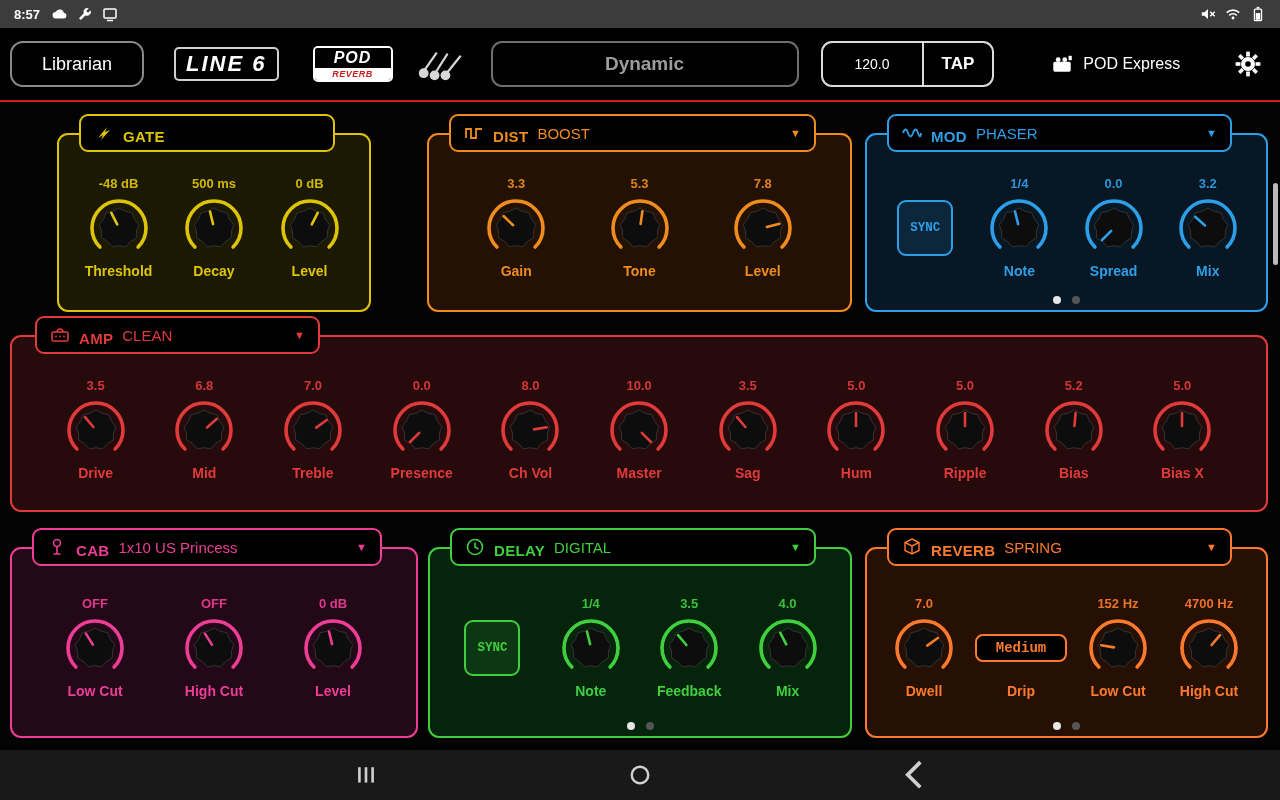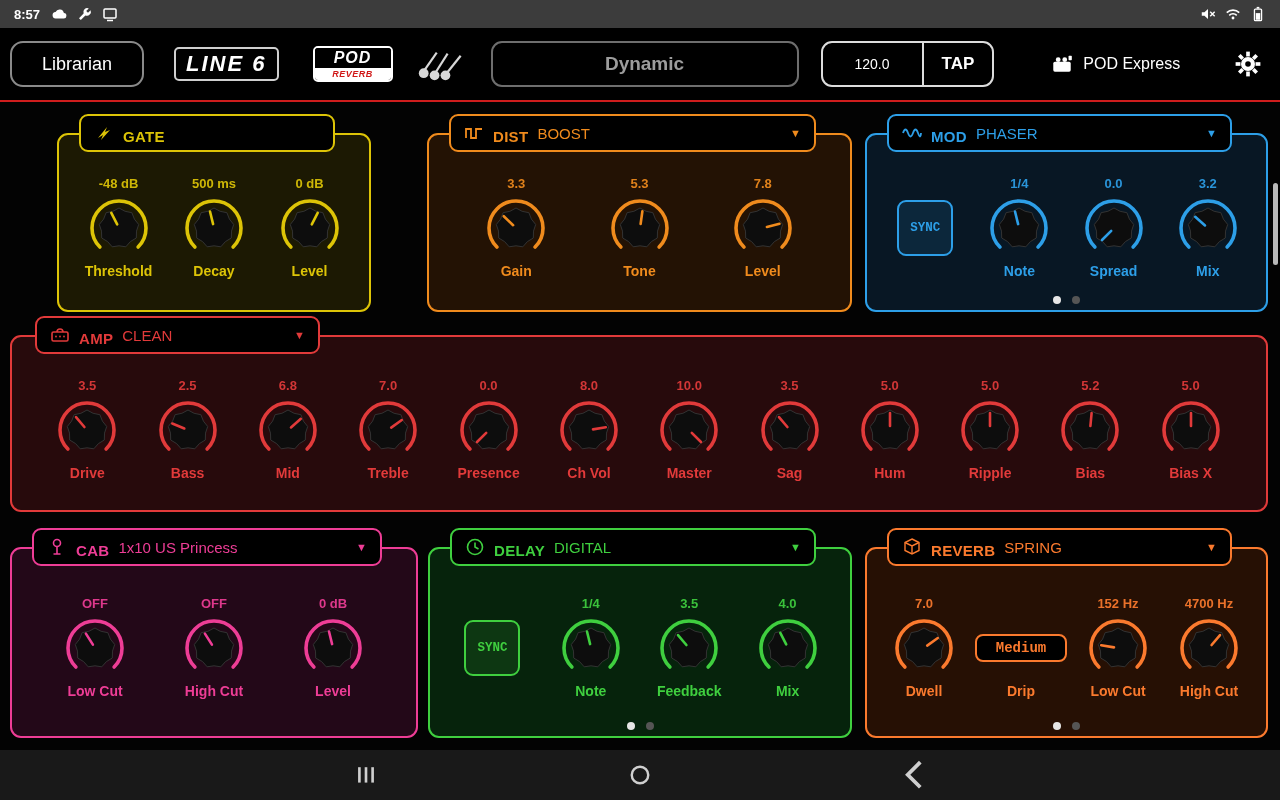--- a/index.html
+++ b/index.html
@@ -360,31 +360,20 @@
           <div class="cslot">
             <div class="knobwrap"><svg width="62" height="62" viewBox="0 0 62 62">
                 <path d="M 11.9 50.1 A 27 27 0 1 1 50.1 50.1" fill="none" stroke="#e13a3a" stroke-width="3.6" stroke-linecap="round"></path>
                 <polygon points="31.0,11.0 37.1,14.3 43.9,15.7 46.4,22.1 50.7,27.5 48.5,34.1 48.3,41.0 42.4,44.6 37.8,49.8 31.0,48.8 24.2,49.8 19.6,44.6 13.7,41.0 13.5,34.1 11.3,27.5 15.6,22.1 18.1,15.7 24.9,14.3" fill="#0d0d0d" stroke="#333" stroke-width="1"></polygon>
                 <line x1="28.4" y1="28.0" x2="20.0" y2="18.1" stroke="#e13a3a" stroke-width="2.6" stroke-linecap="round"></line>
               </svg></div>
           </div>
           <div class="lbl">Drive</div>
         </div>
         <div class="ctl">
-          <div class="val">2.5</div>
-          <div class="cslot">
-            <div class="knobwrap"><svg width="62" height="62" viewBox="0 0 62 62">
-                <path d="M 11.9 50.1 A 27 27 0 1 1 50.1 50.1" fill="none" stroke="#e13a3a" stroke-width="3.6" stroke-linecap="round"></path>
-                <polygon points="31.0,11.0 37.1,14.3 43.9,15.7 46.4,22.1 50.7,27.5 48.5,34.1 48.3,41.0 42.4,44.6 37.8,49.8 31.0,48.8 24.2,49.8 19.6,44.6 13.7,41.0 13.5,34.1 11.3,27.5 15.6,22.1 18.1,15.7 24.9,14.3" fill="#0d0d0d" stroke="#333" stroke-width="1"></polygon>
-                <line x1="27.3" y1="29.5" x2="15.3" y2="24.5" stroke="#e13a3a" stroke-width="2.6" stroke-linecap="round"></line>
-              </svg></div>
-          </div>
-          <div class="lbl">Bass</div>
-        </div>
-        <div class="ctl">
           <div class="val">6.8</div>
           <div class="cslot">
             <div class="knobwrap"><svg width="62" height="62" viewBox="0 0 62 62">
                 <path d="M 11.9 50.1 A 27 27 0 1 1 50.1 50.1" fill="none" stroke="#e13a3a" stroke-width="3.6" stroke-linecap="round"></path>
                 <polygon points="31.0,11.0 37.1,14.3 43.9,15.7 46.4,22.1 50.7,27.5 48.5,34.1 48.3,41.0 42.4,44.6 37.8,49.8 31.0,48.8 24.2,49.8 19.6,44.6 13.7,41.0 13.5,34.1 11.3,27.5 15.6,22.1 18.1,15.7 24.9,14.3" fill="#0d0d0d" stroke="#333" stroke-width="1"></polygon>
                 <line x1="34.0" y1="28.4" x2="43.8" y2="19.8" stroke="#e13a3a" stroke-width="2.6" stroke-linecap="round"></line>
               </svg></div>
           </div>
           <div class="lbl">Mid</div>
         </div>

